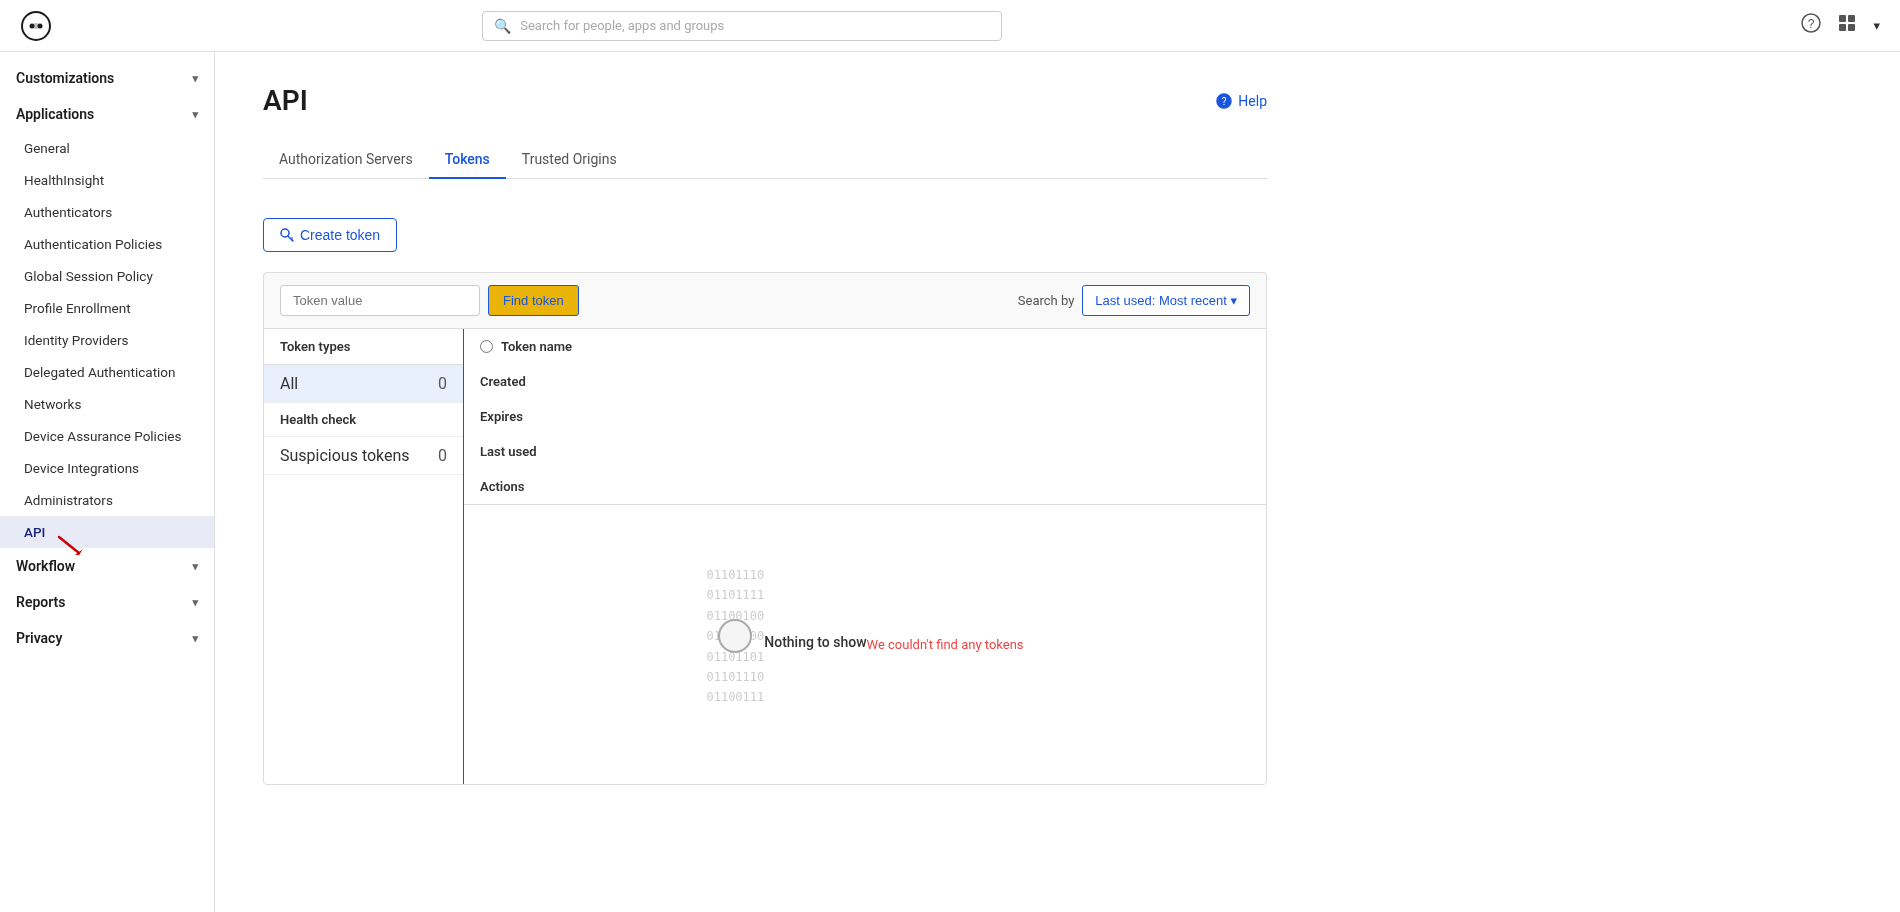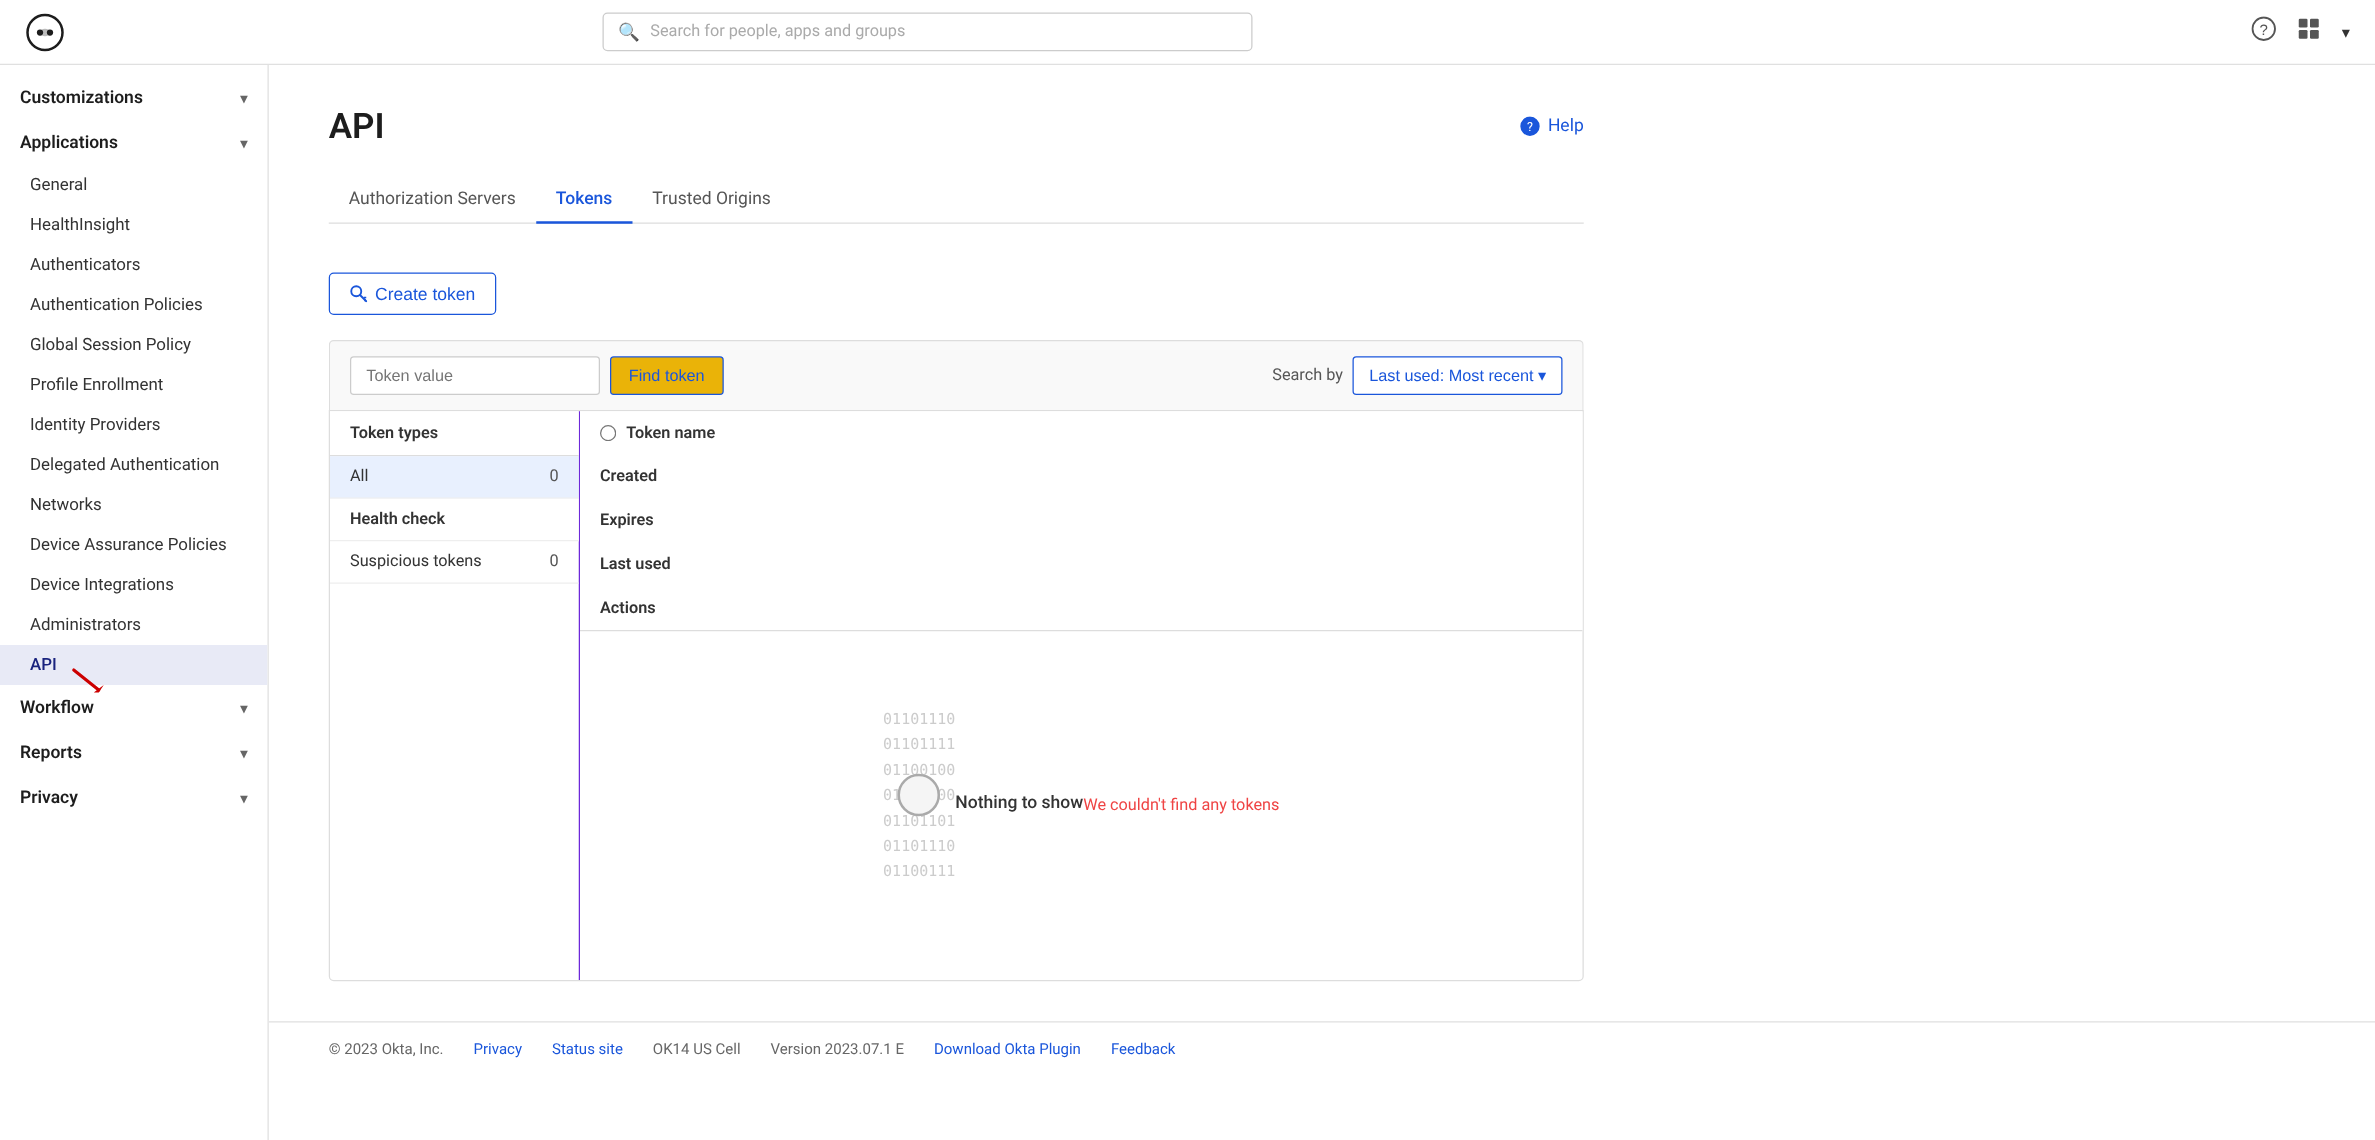--- a/index.html
+++ b/index.html
@@ -89,21 +89,21 @@
     
     .table-wrapper { display: flex; border: 1px solid #ddd; border-radius: 0 0 4px 4px; }
     .left-col { width: 200px; border-right: 1px solid #6d28d9; flex-shrink: 0; }
     .right-col { flex: 1; }
 
     .left-col-header, .right-col-header {
       padding: 10px 16px; font-size: 13px; font-weight: 600; color: #333;
       border-bottom: 1px solid #ddd; background: #fff;
     }
     .left-row {
-      padding: 9px 16px; font-size: 13px; color: #333;
+      padding: 9px 16px; font-size: 16px; color: #333;
       border-bottom: 1px solid #eee; display: flex; justify-content: space-between;
       align-items: center;
     }
     .left-row.section-header {
       font-weight: 600; font-size: 13px; background: #fff;
     }
     .left-row .count { color: #555; }
     .left-row.highlighted { background: #e8f0fe; }
 
     .right-col-headers {
@@ -311,23 +311,14 @@
                 <div style="position:absolute;top:50%;left:50%;transform:translate(-50%,-50%);width:34px;height:34px;border-radius:50%;border:2px solid #aaa;background:#f5f5f5;"></div>
               </div>
             </div>
             <div class="empty-title">Nothing to show</div>
             <div class="empty-sub">We couldn't find any tokens</div>
           </div>
         </div>
       </div>
     </div>
 
-    <footer>
-      <span>© 2023 Okta, Inc.</span>
-      <a>Privacy</a>
-      <a>Status site</a>
-      <span>OK14 US Cell</span>
-      <span>Version 2023.07.1 E</span>
-      <a>Download Okta Plugin</a>
-      <a>Feedback</a>
-    </footer>
   </main>
 </div>
 
 </body></html>

